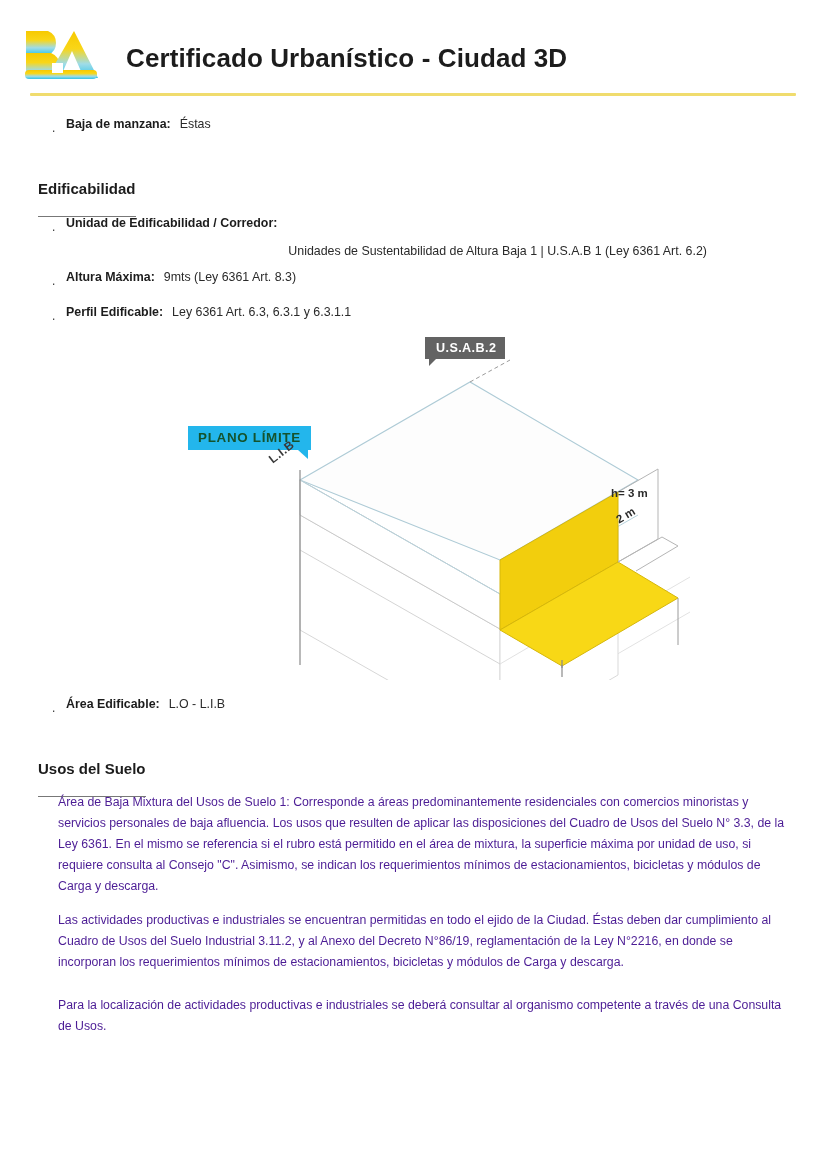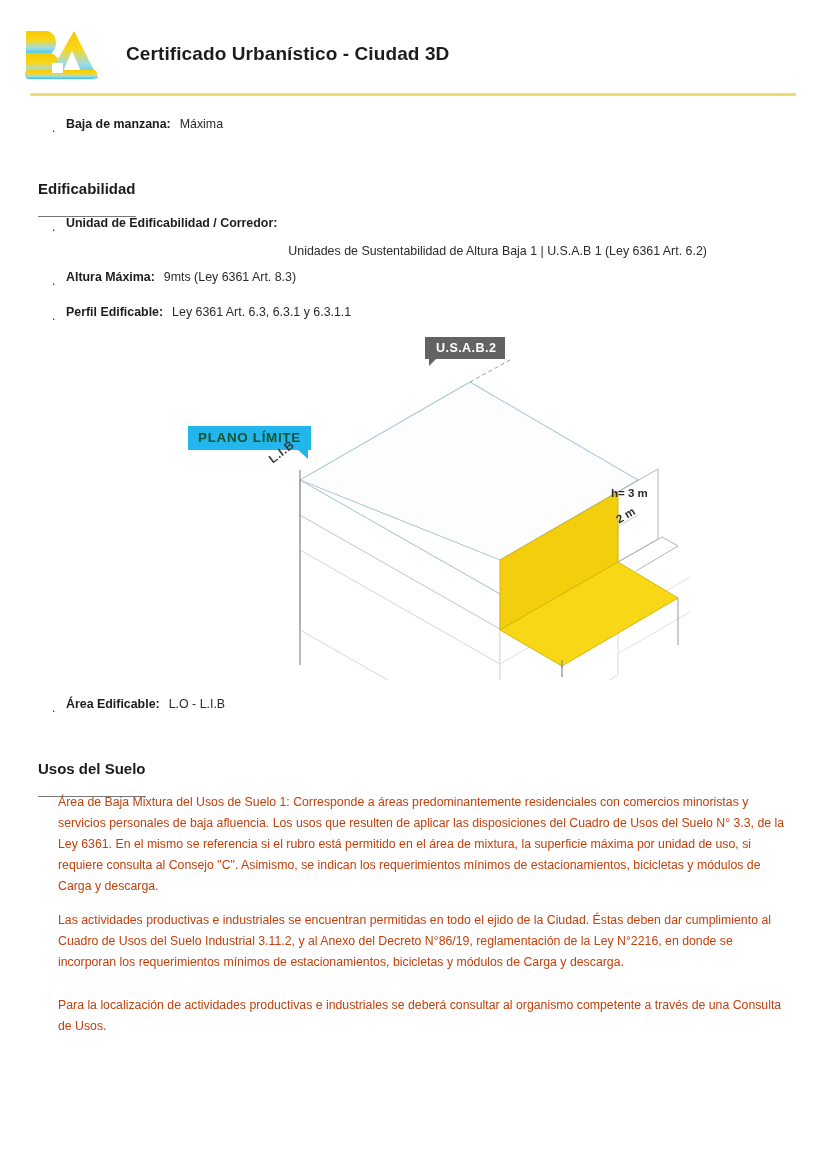--- a/index.html
+++ b/index.html
@@ -31,21 +31,21 @@
     position: absolute;
     left: 22px;
     top: 27px;
     width: 82px;
     height: 56px;
   }
   .doc-title {
     position: absolute;
     left: 126px;
     top: 43px;
-    font-size: 19px;
+    font-size: 26px;
     font-weight: bold;
     letter-spacing: 0.1px;
     color: #1c1c1c;
     white-space: nowrap;
   }
   .header-rule {
     position: absolute;
     left: 30px;
     top: 93px;
     width: 766px;
@@ -95,21 +95,21 @@
     color: #1c1c1c;
     padding-bottom: 19px;
     border-bottom: 1.6px solid #777777;
     display: inline-block;
   }
 
   .para {
     position: absolute;
     font-size: 12.3px;
     line-height: 21px;
-    color: #c2410c;
+    color: #4c1d95;
     text-align: left;
   }
 
   
   .diagram {
     position: absolute;
     left: 170px;
     top: 325px;
     width: 520px;
     height: 355px;
@@ -221,21 +221,21 @@
     </div>
 
     <div class="doc-title">Certificado Urbanístico - Ciudad 3D</div>
 
     <div class="header-rule"></div>
   </div>
 
   <div class="field-row" style="left:52px; top:116px; width:700px;">
     <span class="bullet">.</span>
     <span class="field-label">Baja de manzana:</span>
-    <span class="field-value">Máxima</span>
+    <span class="field-value">Éstas</span>
   </div>
 
   <div class="section-heading" style="left:38px; top:180px;">Edificabilidad</div>
 
   <div class="field-row" style="left:52px; top:215px; width:748px;">
     <span class="bullet">.</span>
     <span class="field-label">Unidad de Edificabilidad / Corredor:</span>
     <span class="field-value wrap" style="flex:1; padding-left:2px;">Unidades de Sustentabilidad de Altura Baja 1 | U.S.A.B 1 (Ley 6361 Art. 6.2)</span>
   </div>
 

